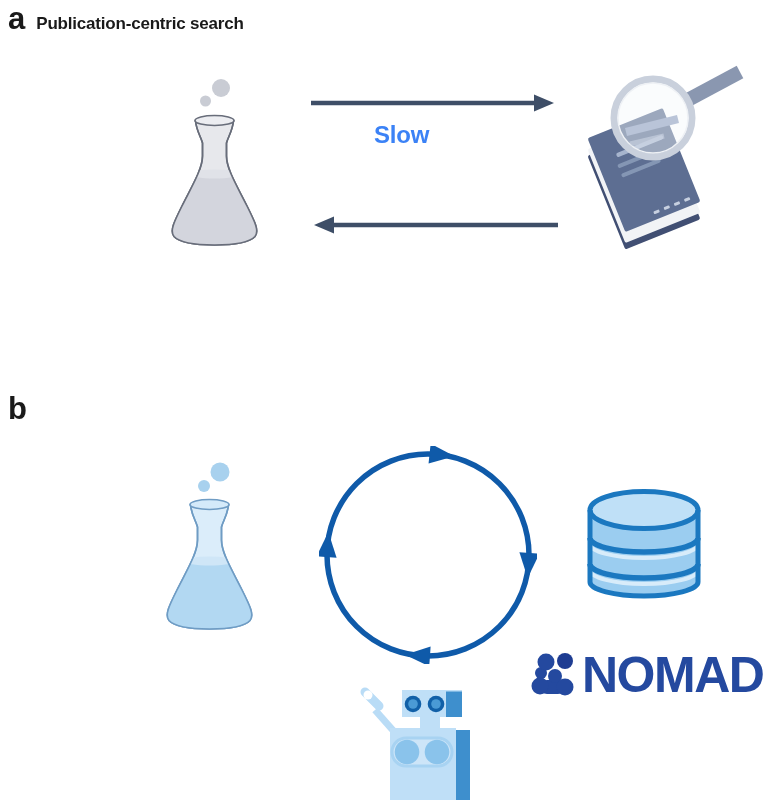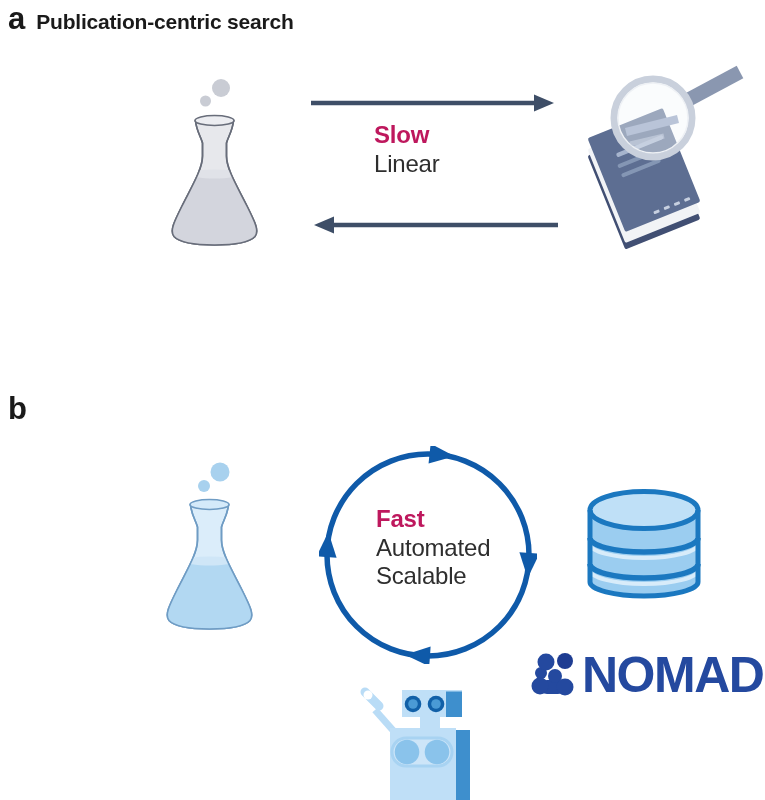--- a/index.html
+++ b/index.html
@@ -1,23 +1,23 @@
 <!DOCTYPE html>
 <html><head>
 <meta charset="utf-8">
 <style>
   html,body{margin:0;padding:0;background:#fff;}
   .canvas{position:relative;width:765px;height:800px;background:#ffffff;overflow:hidden;
           font-family:"Liberation Sans",sans-serif;}
   .abs{position:absolute;}
   .heading{display:flex;gap:11px;align-items:baseline;color:#1a1a1a;}
   .plabel{font-size:31px;font-weight:800;}
-  .ptitle{font-size:21px;font-weight:700;letter-spacing:-0.2px;}
+  .ptitle{font-size:17px;font-weight:700;letter-spacing:-0.2px;}
   .kw{font-size:24px;color:#2e2e2e;line-height:28.5px;letter-spacing:-0.2px;}
-  .kw-bold{font-weight:700;color:#be185d;}
+  .kw-bold{font-weight:700;color:#3b82f6;}
   .nomad{display:flex;align-items:center;gap:7px;}
   .nomad-word{font-size:50px;font-weight:700;color:#24499f;letter-spacing:-1.5px;
               transform:scaleY(0.98);}
   
   .flask-a .f-body{fill:#e7e8ec;stroke:#686d7a;stroke-width:1.6;}
   .flask-a .f-liquid{fill:#d3d5dd;}
   .flask-a .f-surface{fill:#e0e2e8;}
   .flask-a .f-mouth{fill:#ecedf1;stroke:#686d7a;stroke-width:1.6;}
   .flask-a .f-bubble{fill:#c9ccd4;}
   .flask-b .f-body{fill:#dbedfa;stroke:#6f9cc4;stroke-width:1.6;}
@@ -59,21 +59,20 @@
       <polygon points="249,15 229,6.5 229,23.5" fill="#3e4e67"></polygon>
     </g>
     <g>
       <line x1="253" y1="137" x2="27" y2="137" stroke="#3e4e67" stroke-width="4.6"></line>
       <polygon points="9,137 29,128.5 29,145.5" fill="#3e4e67"></polygon>
     </g>
   </svg>
 
   <div class="abs kw" style="left:374px;top:121px;">
     <div class="kw-bold">Slow</div>
-    <div>Linear</div>
   </div>
 
   <svg class="abs" style="left:580px;top:48px;" width="185" height="225" viewBox="0 0 185 225">
     <defs>
       <clipPath id="lensClip">
           <circle cx="73" cy="70" r="35"></circle>
         </clipPath>
     </defs>
 
     <g transform="translate(64,122) rotate(-22)">
@@ -126,25 +125,20 @@
   <svg class="abs" style="left:319px;top:446px;" width="218" height="218" viewBox="0 0 218 218">
     <circle cx="109" cy="109" r="101" fill="none" stroke="#0f5aa9" stroke-width="5.5"></circle>
     <g fill="#0f5aa9">
       <polygon points="-9,-10 16,0 -9,10" transform="translate(109,109) rotate(6) translate(0,-101)"></polygon>
       <polygon points="-9,-10 16,0 -9,10" transform="translate(109,109) rotate(94) translate(0,-101)"></polygon>
       <polygon points="-9,-10 16,0 -9,10" transform="translate(109,109) rotate(184) translate(0,-101)"></polygon>
       <polygon points="-9,-10 16,0 -9,10" transform="translate(109,109) rotate(274) translate(0,-101)"></polygon>
     </g>
   </svg>
 
-  <div class="abs kw" style="left:376px;top:505px;">
-    <div class="kw-bold">Fast</div>
-    <div>Automated</div>
-    <div>Scalable</div>
-  </div>
 
   <svg class="abs" style="left:585px;top:486px;" width="118" height="118" viewBox="0 0 118 118">
     <path d="M5,24 L5,96 A54 14 0 0 0 113,96 L113,24" fill="#9bcdf0" stroke="none"></path>
     <path d="M5,78 A54 14 0 0 0 113,78" fill="none" stroke="#d8ecfa" stroke-width="4" transform="translate(0,6)"></path>
     <path d="M5,52 A54 14 0 0 0 113,52" fill="none" stroke="#d8ecfa" stroke-width="4" transform="translate(0,6)"></path>
     <path d="M5,52 A54 14 0 0 0 113,52" fill="none" stroke="#1b78c0" stroke-width="5.5"></path>
     <path d="M5,78 A54 14 0 0 0 113,78" fill="none" stroke="#1b78c0" stroke-width="5.5"></path>
     <ellipse cx="59" cy="24" rx="54" ry="18.5" fill="#bfe0f7" stroke="#1b78c0" stroke-width="5"></ellipse>
     <path d="M5,24 L5,96 A54 14 0 0 0 113,96 L113,24" fill="none" stroke="#1b78c0" stroke-width="5" stroke-linejoin="round"></path>
   </svg>

